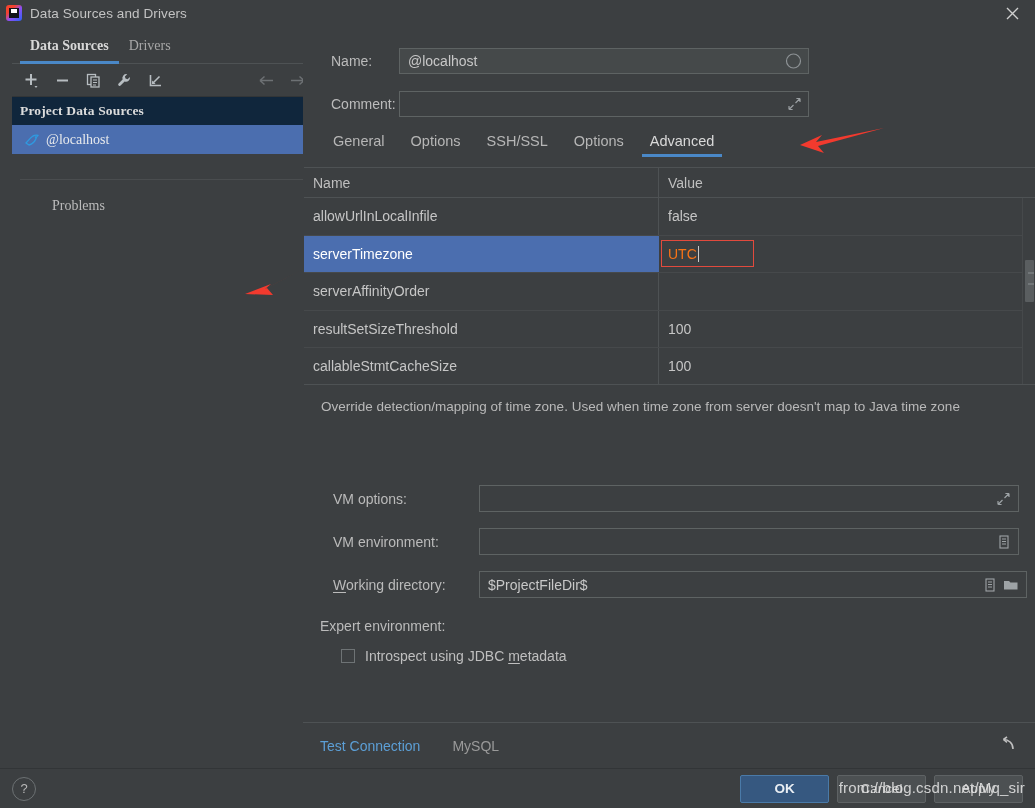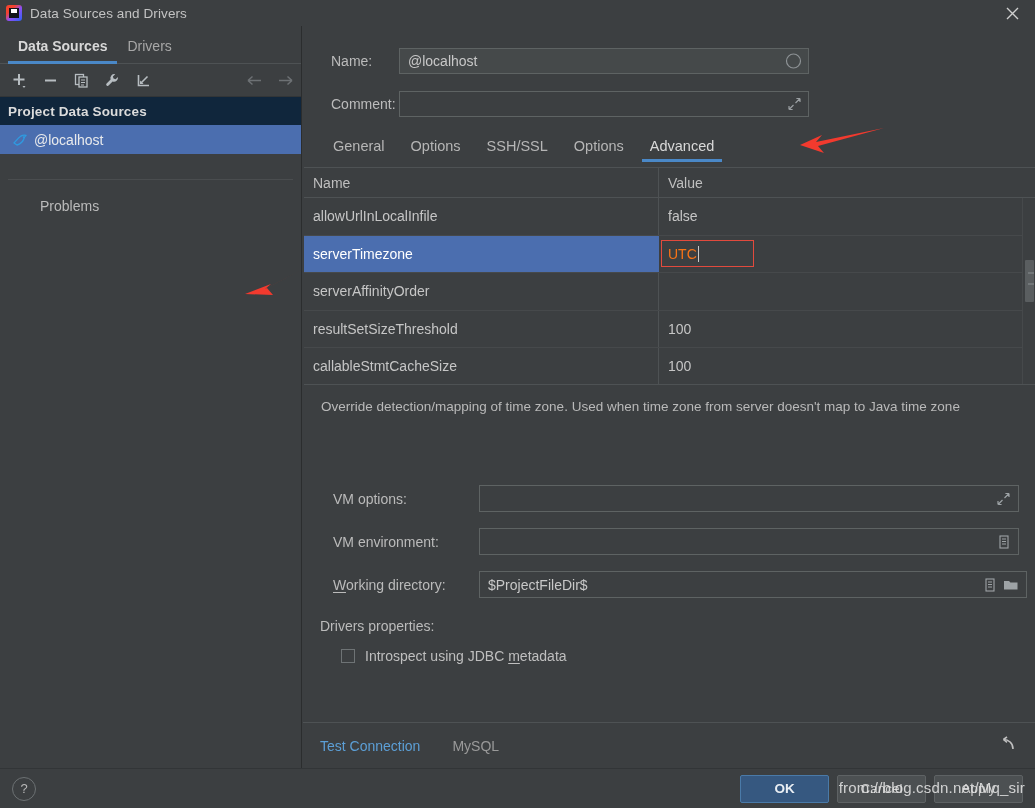--- a/index.html
+++ b/index.html
@@ -48,24 +48,25 @@
   }
   .titlebar-close {
     position: absolute; right: 0; top: 0; width: 46px; height: 26px;
     display: flex; align-items: center; justify-content: center;
     color: #cfcfcf; font-size: 15px; line-height: 1;
   }
   .titlebar-close svg { display: block; }
 
   
   .left-panel {
-    position: absolute; left: 0; top: 26px;
+    position: absolute; left: 12px; top: 26px;
     width: 302px; height: 742px;
     background: #3c3f41;
     border-right: 1px solid #2b2d2e;
+    font-family: Liberation Serif, serif;
   }
   .lp-tabs {
     position: relative; height: 38px;
     display: flex; align-items: flex-end;
     background: #3c3f41;
     border-bottom: 1px solid #4e5254;
     padding-left: 8px;
   }
   .lp-tab {
     font-size: 14px; color: #a7a7a7;
@@ -147,21 +148,21 @@
   }
   .field.name-field { width: 410px; }
   .field.comment-field { width: 410px; background: #3c3f41; }
   .field-adorn {
     position: absolute; right: 6px; top: 50%; transform: translateY(-50%);
     color: #9a9fa2; display: flex; align-items: center;
   }
 
   
   .tabbar {
-    display: flex; align-items: center;
+    display: flex; align-items: flex-start;
     height: 34px; padding-left: 17px;
     margin-top: 8px;
     position: relative;
   }
   .tab {
     font-size: 14.5px; color: #b6b6b6;
     padding: 0 13px 8px 13px; position: relative;
   }
   .tab.active { color: #d9d9d9; }
   .tab.active::after {
@@ -523,21 +524,21 @@
           </svg>
         </span>
         <span class="vm-adorn a1">
           <svg width="16" height="14" viewBox="0 0 16 14" aria-hidden="true">
             <path d="M1 3 H6 L7.4 4.6 H14.5 V11.5 H1 Z" fill="#9ea3a6"></path>
           </svg>
         </span>
       </div>
     </div>
 
-    <div class="expert-label">Drivers properties:</div>
+    <div class="expert-label">Expert environment:</div>
 
     <div class="checkbox-row">
       <span class="checkbox"></span>
       <span><span>Introspect using JDBC </span><span class="u-underline">m</span><span>etadata</span></span>
     </div>
 
     <div class="test-bar">
       <span class="test-link">Test Connection</span>
       <span class="test-db">MySQL</span>
       <span class="reset-icon">

